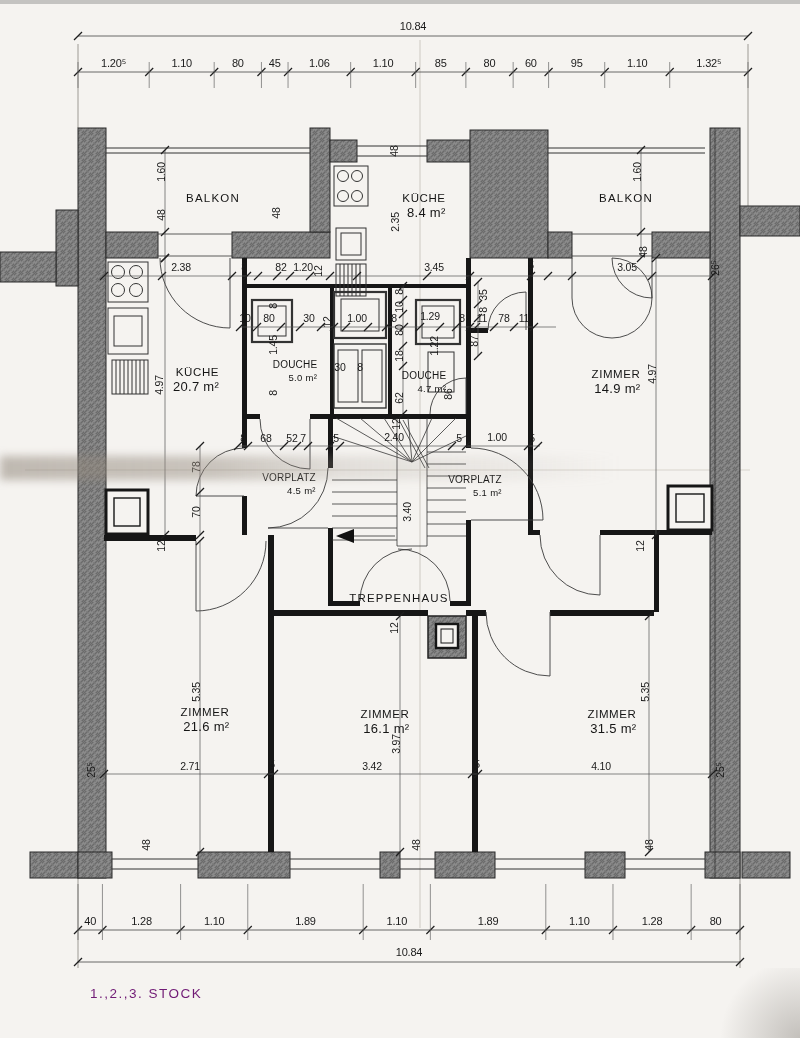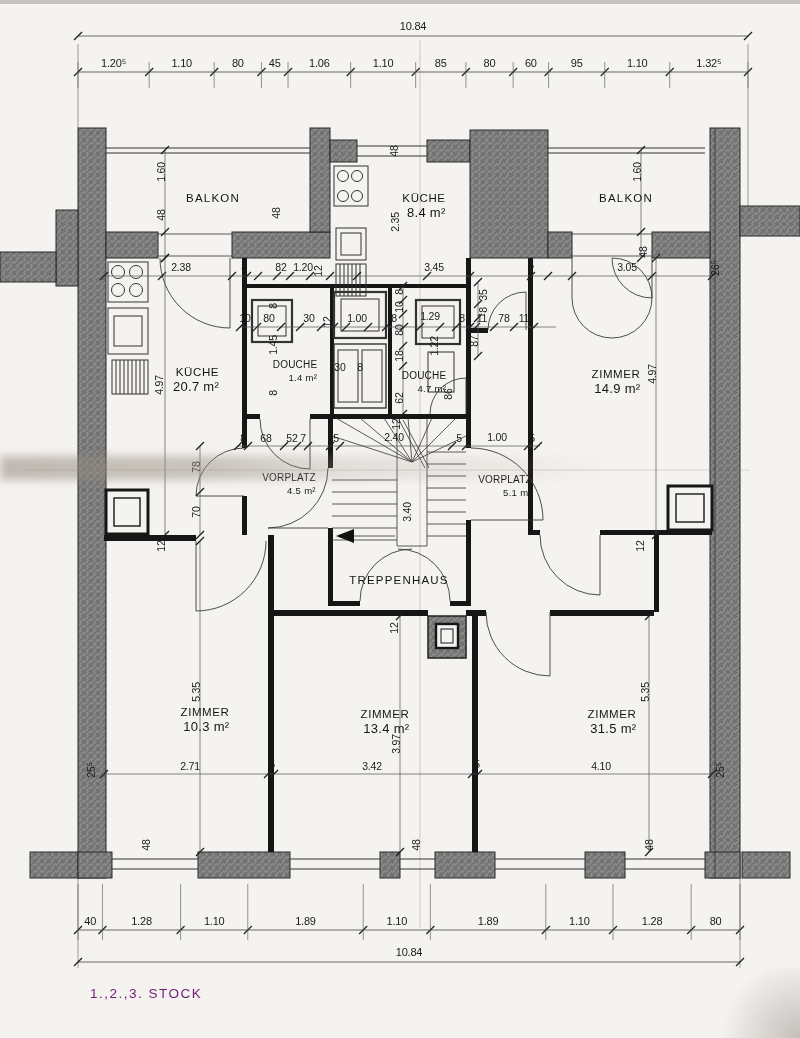--- a/index.html
+++ b/index.html
@@ -512,48 +512,48 @@
   <div class="rlabel" style="left:196px;top:380px">
     <span class="nm">KÜCHE</span>
     <span class="ar">20.7 m²</span>
   </div>
   <div class="rlabel" style="left:424px;top:206px">
     <span class="nm">KÜCHE</span>
     <span class="ar">8.4 m²</span>
   </div>
   <div class="rlabel small" style="left:295px;top:371px">
     <span class="nm">DOUCHE</span>
-    <span class="ar">1.4 m²</span>
+    <span class="ar">5.0 m²</span>
   </div>
   <div class="rlabel small" style="left:424px;top:382px">
     <span class="nm">DOUCHE</span>
     <span class="ar">4.7 m²</span>
   </div>
   <div class="rlabel small" style="left:289px;top:484px">
     <span class="nm">VORPLATZ</span>
     <span class="ar">4.5 m²</span>
   </div>
-  <div class="rlabel small" style="left:505px;top:486px">
+  <div class="rlabel small" style="left:475px;top:486px">
     <span class="nm">VORPLATZ</span>
     <span class="ar">5.1 m²</span>
   </div>
   <div class="rlabel" style="left:616px;top:382px">
     <span class="nm">ZIMMER</span>
     <span class="ar">14.9 m²</span>
   </div>
-  <div class="rlabel wide" style="left:399px;top:580px">
+  <div class="rlabel wide" style="left:399px;top:598px">
     <span class="nm">TREPPENHAUS</span>
   </div>
   <div class="rlabel" style="left:205px;top:720px">
     <span class="nm">ZIMMER</span>
-    <span class="ar">10.3 m²</span>
+    <span class="ar">21.6 m²</span>
   </div>
   <div class="rlabel" style="left:385px;top:722px">
     <span class="nm">ZIMMER</span>
-    <span class="ar">13.4 m²</span>
+    <span class="ar">16.1 m²</span>
   </div>
   <div class="rlabel" style="left:612px;top:722px">
     <span class="nm">ZIMMER</span>
     <span class="ar">31.5 m²</span>
   </div>
 
   <div class="caption">1.,2.,3.  STOCK</div>
 
   <div class="smudge"></div>
   <div class="corner-shade"></div>

